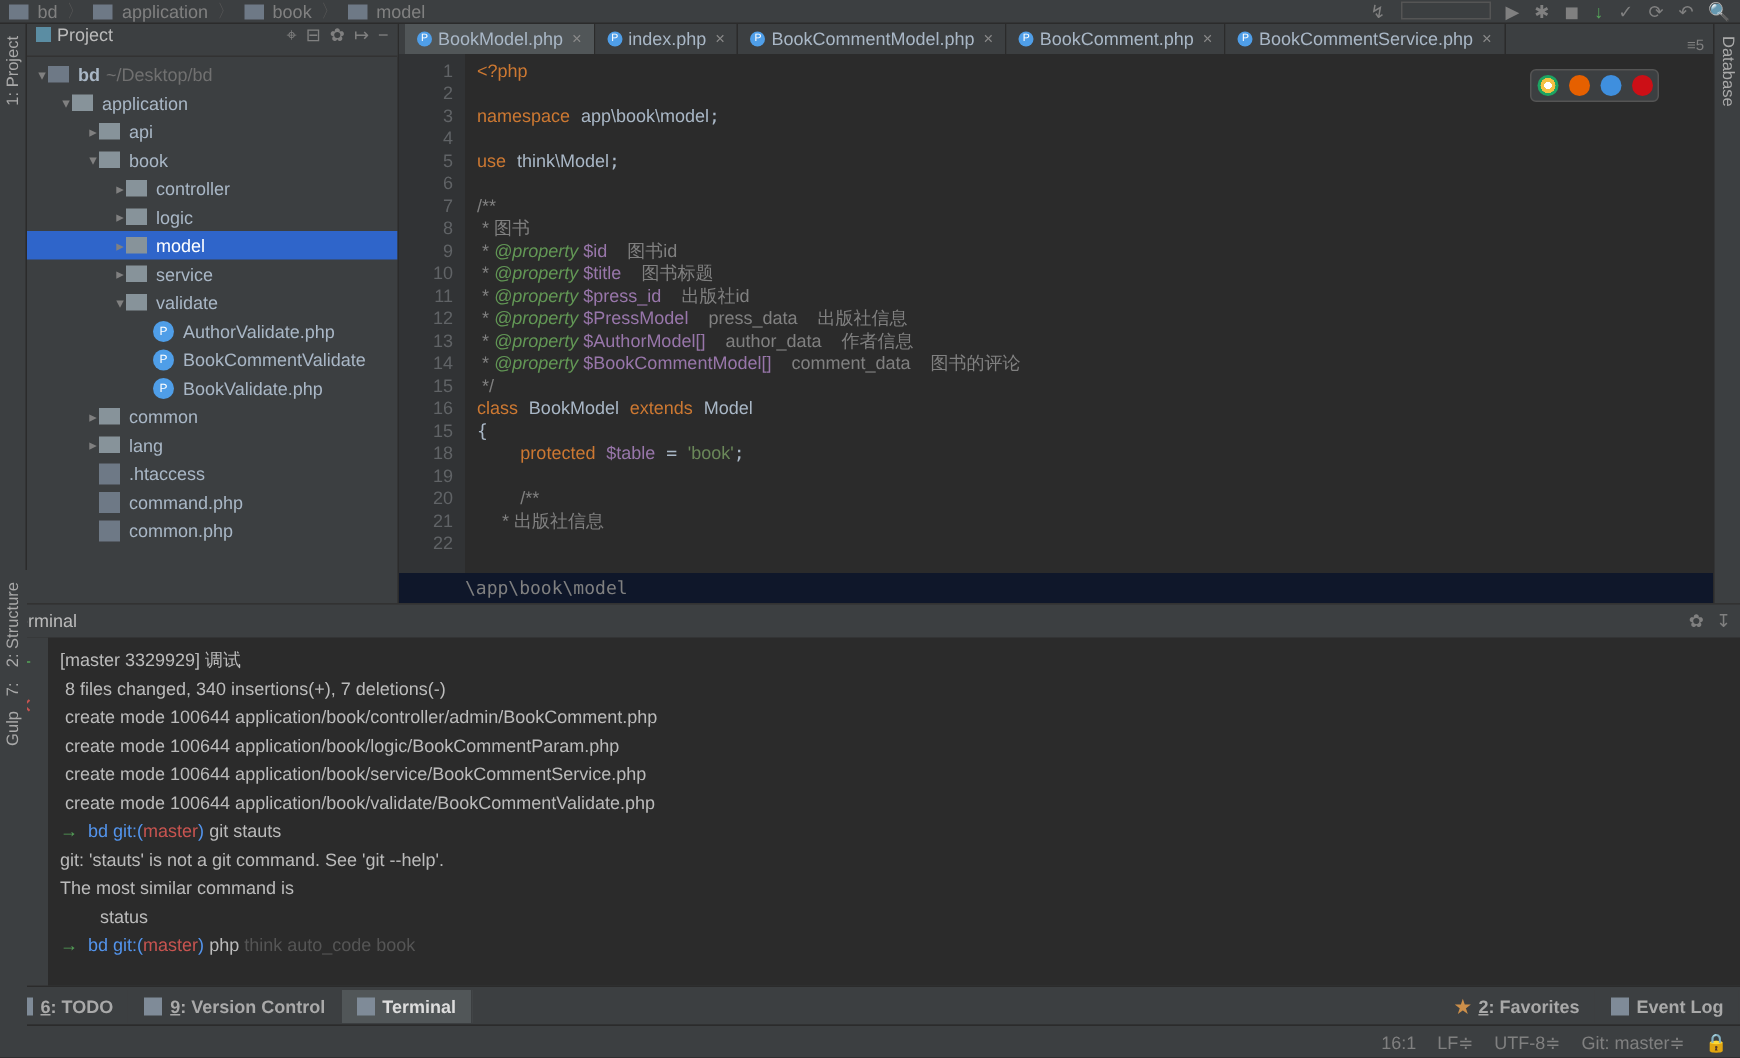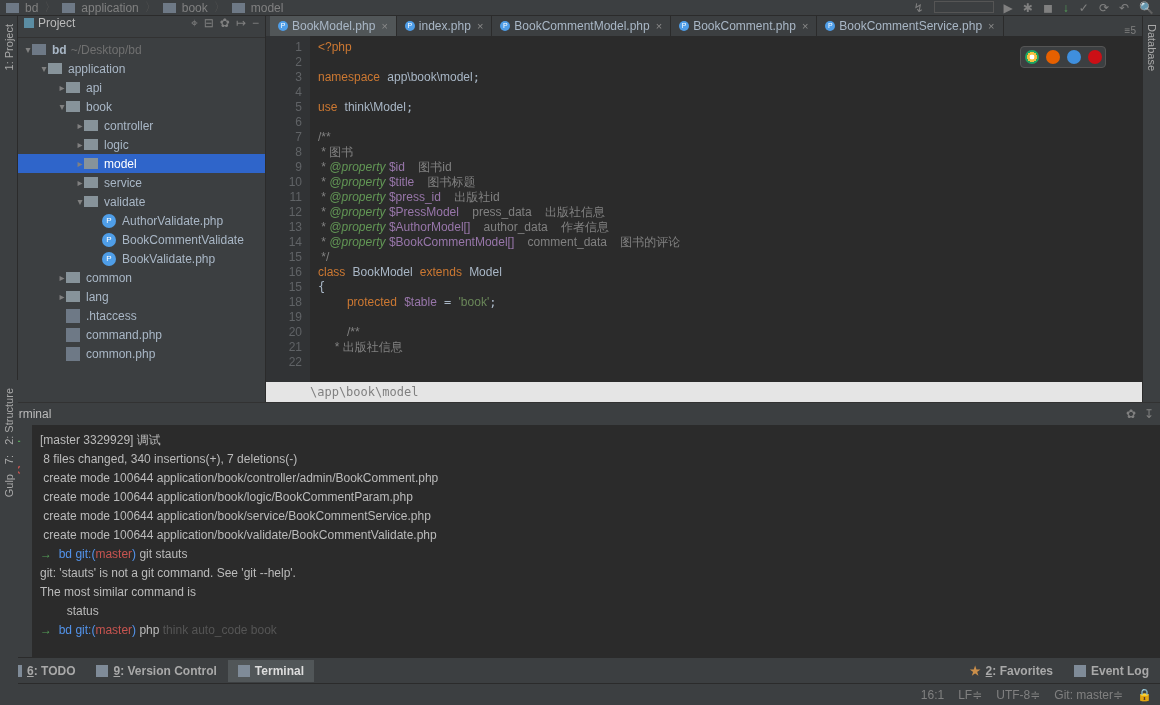--- a/index.html
+++ b/index.html
@@ -48,21 +48,21 @@
 .code { flex:1; font-family: Menlo,Consolas,monospace; font-size:12px; padding:4px 0 0 8px; line-height:15px; white-space:pre; position:relative;}
 .code .k{color:#cc7832;}
 .code .s{color:#6a8759;}
 .code .c{color:#808080;}
 .code .d{color:#629755;font-style:italic;}
 .code .v{color:#9876aa;}
 .code .n{color:#a9b7c6;}
 .code .cl{color:#a9b7c6;margin-top:36px;}
 .mini { position:absolute; top:10px; right:36px; width:86px; height:22px; background:#3c3f41; border:1px solid #555; border-radius:4px; display:flex; align-items:center; justify-content:space-around;}
 .mini .c1{width:14px;height:14px;border-radius:50%;}
-.crumb2{height:20px;background:#e5e5e5;color:#808080;display:flex;align-items:center;padding-left:44px;font-family:Menlo,Consolas,monospace;}
+.crumb2{height:20px;background:#0f172a;color:#808080;display:flex;align-items:center;padding-left:44px;font-family:Menlo,Consolas,monospace;}
 
 
 .term-wrap{height:255px;display:flex;flex-direction:column;background:#2b2b2b;border-top:1px solid #323232;}
 .term-head{height:22px;background:#3c3f41;display:flex;align-items:center;padding:0 6px;color:#bbb;}
 .term-head .tools{margin-left:auto;display:flex;gap:8px;color:#808080;}
 .term-body{flex:1;display:flex;}
 .term-side{width:32px;background:#3c3f41;display:flex;flex-direction:column;align-items:center;padding-top:6px;gap:10px;}
 .term-side .plus{color:#55a359;font-size:16px;}
 .term-side .x{color:#c75450;font-size:14px;}
 .term-txt{flex:1;font-family:Menlo,Consolas,monospace;font-size:12px;line-height:19px;padding:6px 8px;color:#bbb;white-space:pre;}

